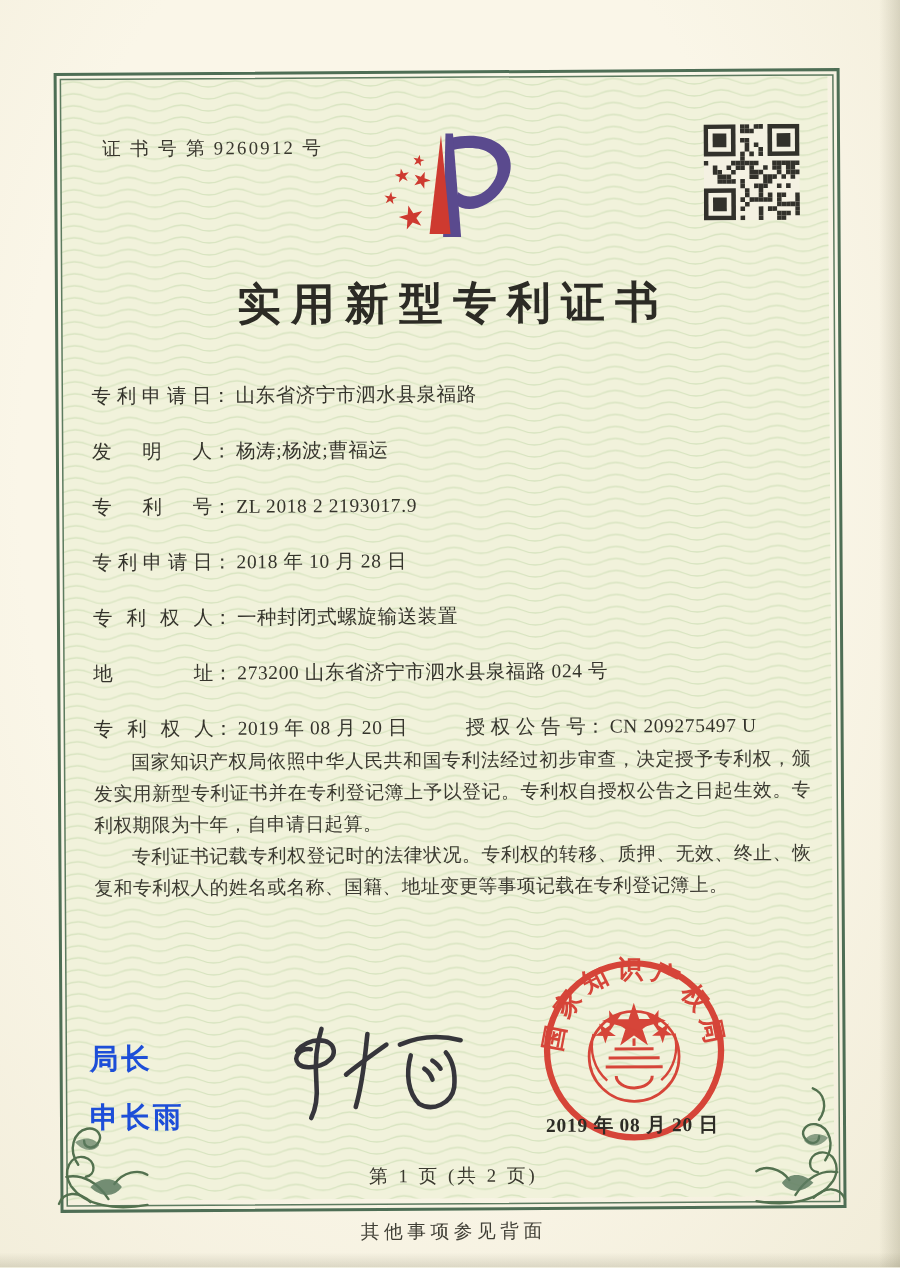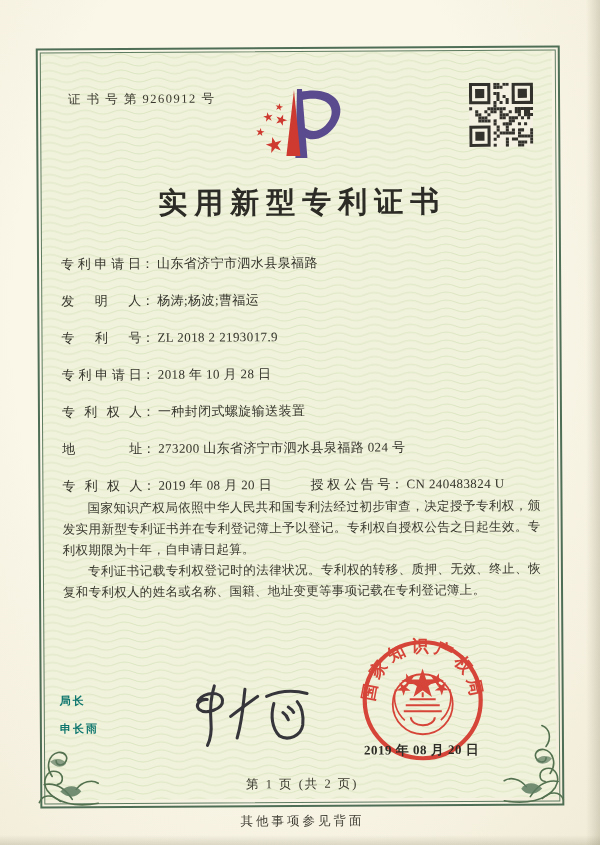--- a/index.html
+++ b/index.html
@@ -24,21 +24,21 @@
   .row{height:18px;line-height:18px;margin-bottom:19px;white-space:nowrap;}
   .lab{display:inline-block;width:80px;text-align:justify;text-align-last:justify;vertical-align:top;}
   .colon{margin-right:3px;}
   .val{letter-spacing:.4px;}
   .val-a{display:inline-block;width:152px;letter-spacing:.4px;}
   .paras{position:absolute;left:62px;top:497px;width:478px;font-size:12.5px;line-height:21px;
     text-align:justify;color:#3b3a31;letter-spacing:.3px;z-index:2;}
   .paras p{margin:0;text-indent:2em;}
   .director{position:absolute;left:58px;top:692px;z-index:2;
     font-family:"Liberation Sans","DejaVu Sans",sans-serif;font-weight:700;
-    font-size:11px;color:#0f766e;letter-spacing:2px;}
+    font-size:19px;color:#1d4ed8;letter-spacing:2px;}
   .director div{margin-bottom:13px;}
   .signature{position:absolute;left:170px;top:680px;width:152px;height:72px;z-index:2;}
   .seal{position:absolute;left:358px;top:638px;width:126px;height:126px;z-index:3;opacity:.93;}
   .seal-ring-text{letter-spacing:5px;font-weight:700;font-family:"Liberation Serif",serif;}
   .seal-date{position:absolute;left:362px;top:742px;font-size:13px;font-weight:600;
     color:#2d2c26;letter-spacing:.5px;z-index:4;}
   .page-ind{position:absolute;left:0;top:776px;width:100%;text-align:center;
     font-size:12.5px;letter-spacing:2px;color:#3a392f;z-index:2;}
   .back-note{position:absolute;left:0;top:813px;width:100%;text-align:center;
     font-size:12.5px;letter-spacing:3px;color:#403f36;z-index:2;}
@@ -248,21 +248,21 @@
     <div class="row">
       <span class="lab">专利申请日</span><span class="colon">：</span><span class="val">2018 年 10 月 28 日</span>
     </div>
     <div class="row">
       <span class="lab">专利权人</span><span class="colon">：</span><span class="val">一种封闭式螺旋输送装置</span>
     </div>
     <div class="row">
       <span class="lab">地址</span><span class="colon">：</span><span class="val">273200 山东省济宁市泗水县泉福路 024 号</span>
     </div>
     <div class="row">
-      <span class="lab">专利权人</span><span class="colon">：</span><span class="val-a">2019 年 08 月 20 日</span><span class="lab">授权公告号</span><span class="colon">：</span><span class="val">CN 240483824 U</span>
+      <span class="lab">专利权人</span><span class="colon">：</span><span class="val-a">2019 年 08 月 20 日</span><span class="lab">授权公告号</span><span class="colon">：</span><span class="val">CN 209275497 U</span>
     </div>
   </div>
 
   <div class="paras">
     <p>国家知识产权局依照中华人民共和国专利法经过初步审查，决定授予专利权，颁发实用新型专利证书并在专利登记簿上予以登记。专利权自授权公告之日起生效。专利权期限为十年，自申请日起算。</p>
     <p>专利证书记载专利权登记时的法律状况。专利权的转移、质押、无效、终止、恢复和专利权人的姓名或名称、国籍、地址变更等事项记载在专利登记簿上。</p>
   </div>
 
   <div class="director">
     <div>局长</div>

